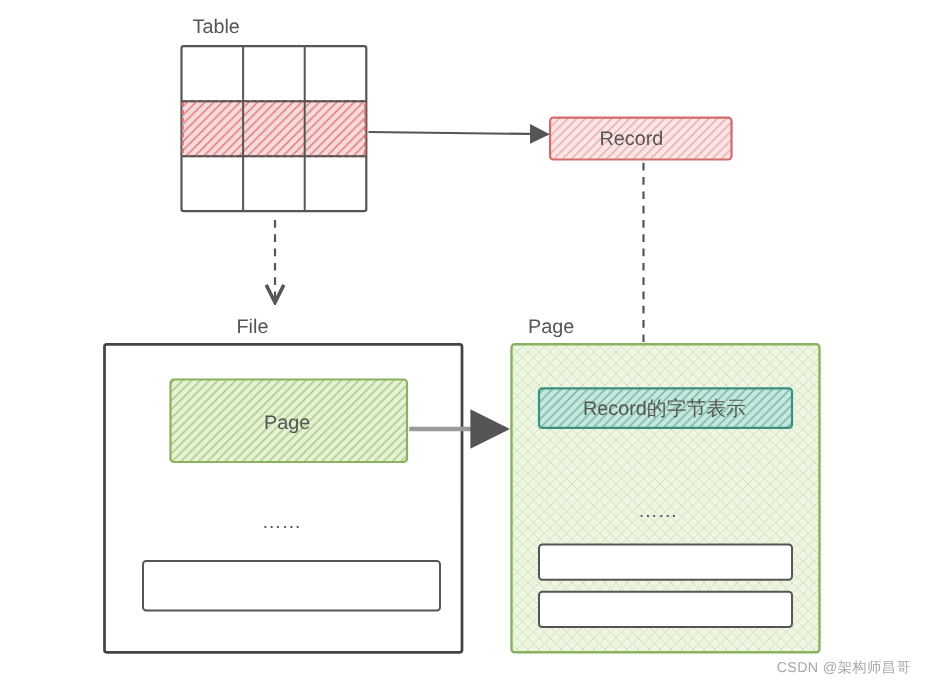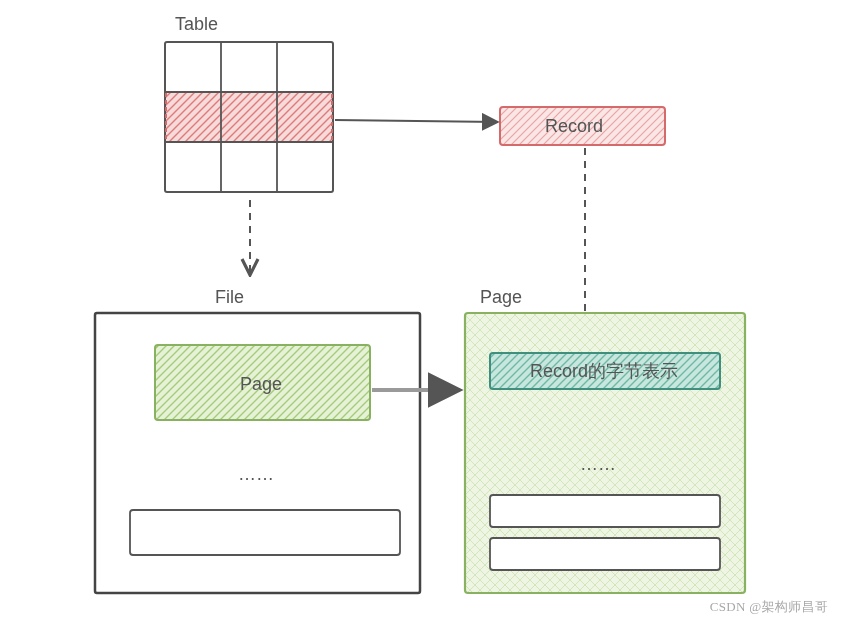--- a/index.html
+++ b/index.html
@@ -10,21 +10,21 @@
     background: #ffffff;
     font-family: "Comic Sans MS", "Segoe Script", "Bradley Hand", cursive, sans-serif;
     color: #333;
   }
   svg { display: block; }
   .label { font-size: 18px; fill: #555; }
   .watermark {
     position: absolute;
     right: 20px;
     bottom: 8px;
-    font-family: Liberation Serif, serif;
+    font-family: Liberation Sans, sans-serif;
     font-size: 13px;
     color: rgba(120,120,120,0.65);
     letter-spacing: 0.3px;
   }
 </style>
 </head>
 <body>
 
 <svg width="848" height="624" viewBox="0 0 848 624">
   <defs>

